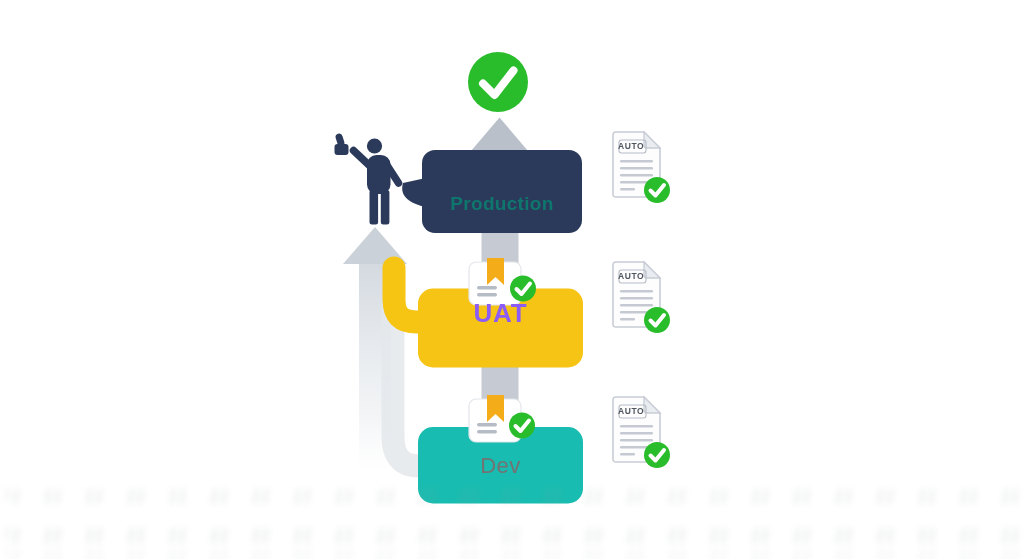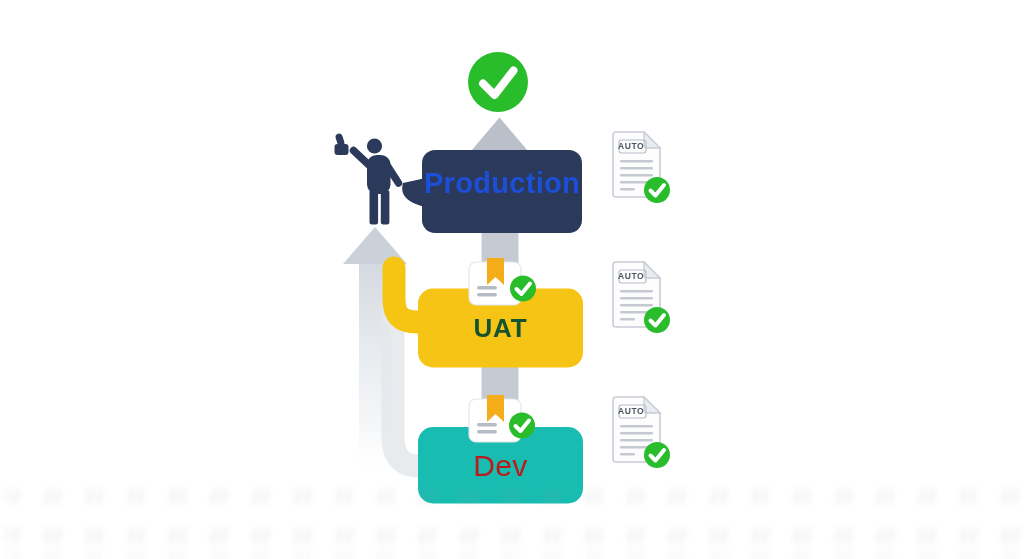--- a/index.html
+++ b/index.html
@@ -3,26 +3,26 @@
 <meta charset="utf-8">
 <style>
   html,body{margin:0;padding:0;background:#fff;}
   .canvas{
     position:relative;width:1024px;height:559px;overflow:hidden;background:#ffffff;
     font-family:"Liberation Sans", sans-serif;
   }
   svg{position:absolute;left:0;top:0;}
   .label{position:absolute;display:flex;align-items:center;justify-content:center;
     pointer-events:none;}
-  .lbl-prod{left:422px;top:142px;width:160px;height:83px;color:#1d4ed8;
-    font-size:29px;font-weight:600;letter-spacing:.3px;}
-  .lbl-uat{left:418px;top:288px;width:165px;height:80px;color:#14532d;
+  .lbl-prod{left:422px;top:162px;width:160px;height:83px;color:#0f766e;
+    font-size:19px;font-weight:600;letter-spacing:.3px;}
+  .lbl-uat{left:418px;top:273px;width:165px;height:80px;color:#8b5cf6;
     font-size:26px;font-weight:700;letter-spacing:.8px;}
-  .lbl-dev{left:418px;top:427px;width:165px;height:77px;color:#b91c1c;
-    font-size:30px;font-weight:500;letter-spacing:.4px;}
+  .lbl-dev{left:418px;top:427px;width:165px;height:77px;color:#737373;
+    font-size:22px;font-weight:500;letter-spacing:.4px;}
   .auto-badge{position:absolute;width:28px;height:13px;line-height:13px;text-align:left;
     font-size:8.5px;font-weight:700;color:#4E565F;letter-spacing:.6px;pointer-events:none;}
   .auto-1{left:618px;top:140px;}
   .auto-2{left:618px;top:270px;}
   .auto-3{left:618px;top:405px;}
   .smudge{position:absolute;left:6px;right:6px;height:15px;filter:blur(3px);
     background:repeating-linear-gradient(100deg,
       rgba(150,156,163,.38) 0px, rgba(150,156,163,.38) 3px,
       transparent 3px, transparent 9px,
       rgba(150,156,163,.28) 9px, rgba(150,156,163,.28) 13px,

